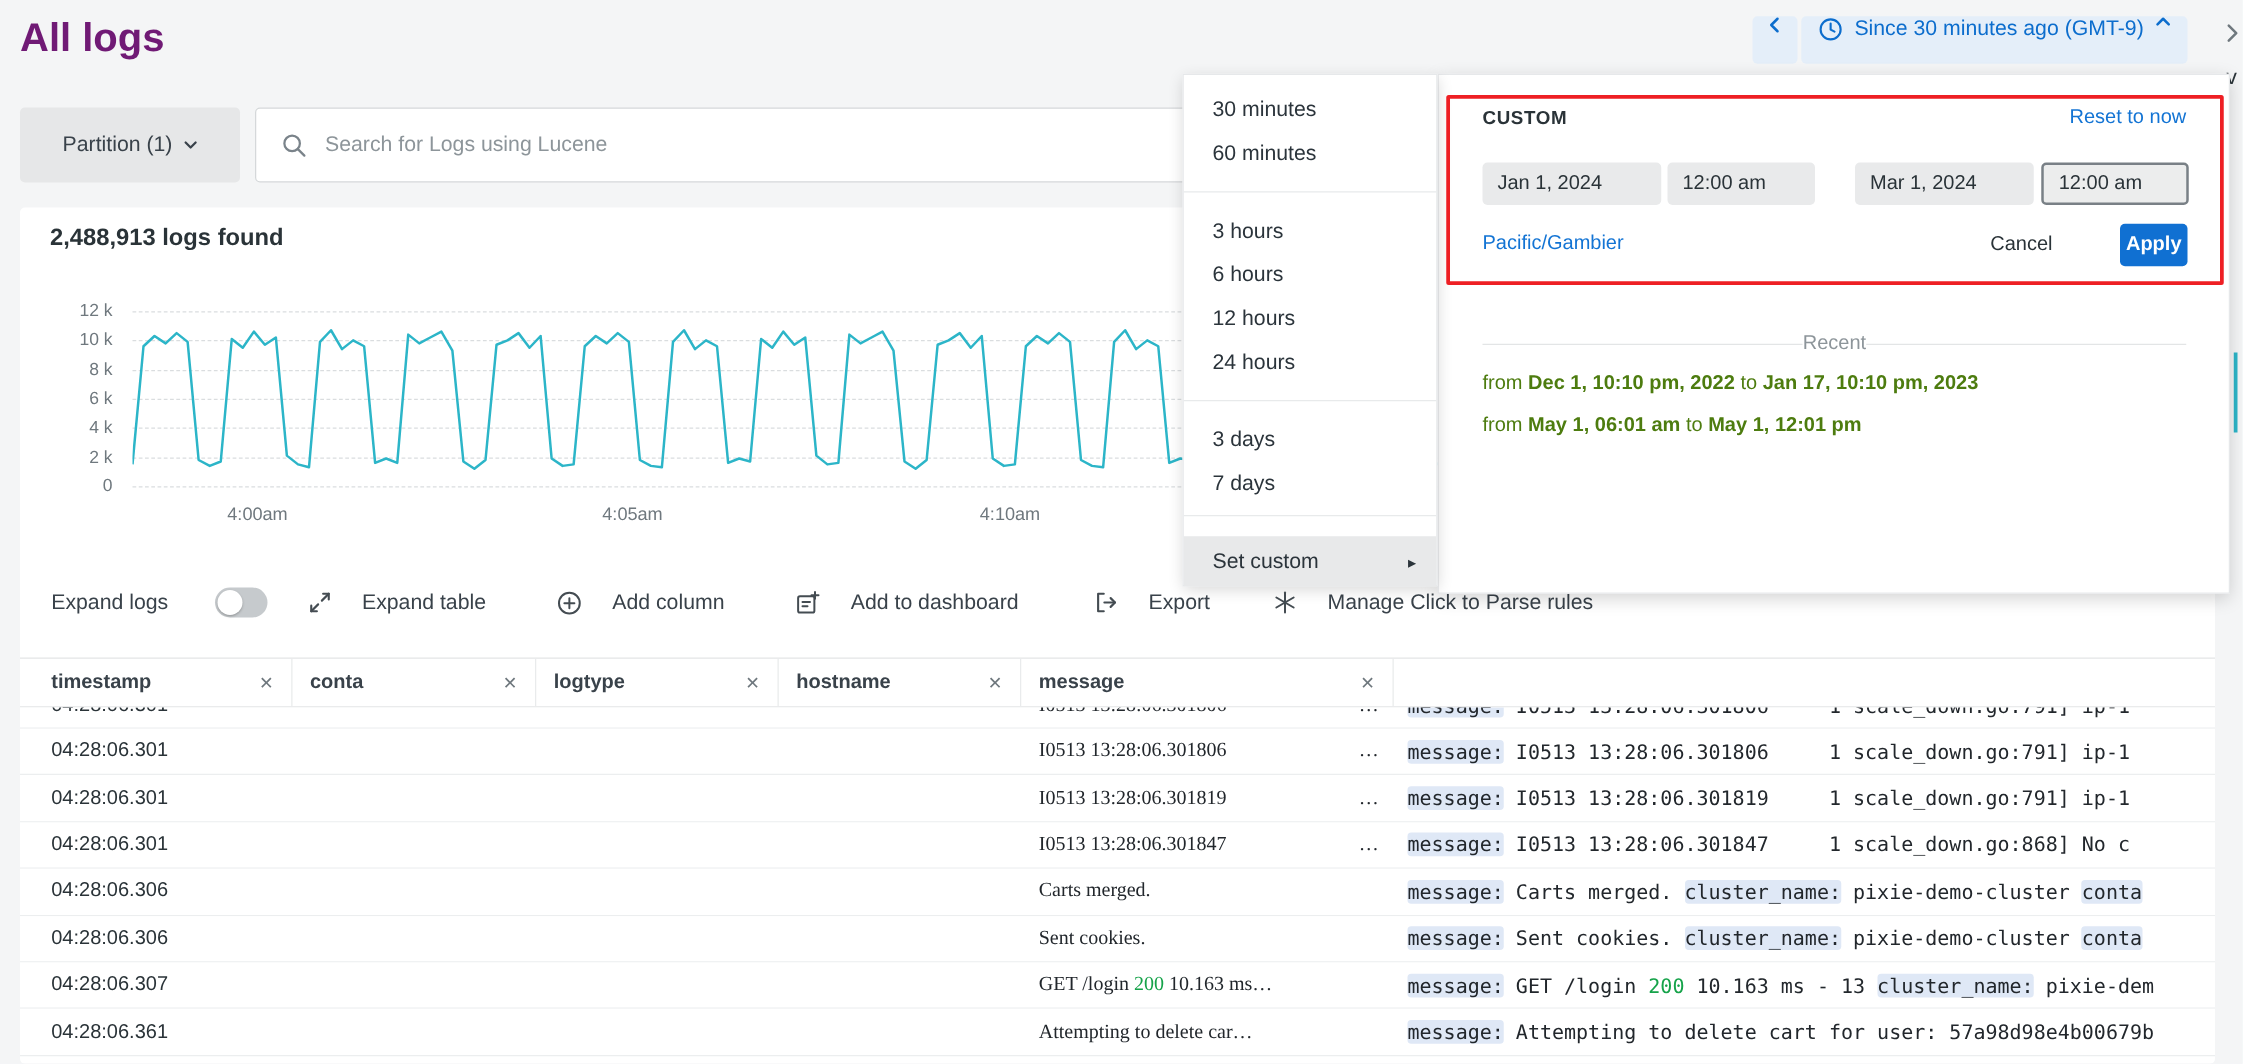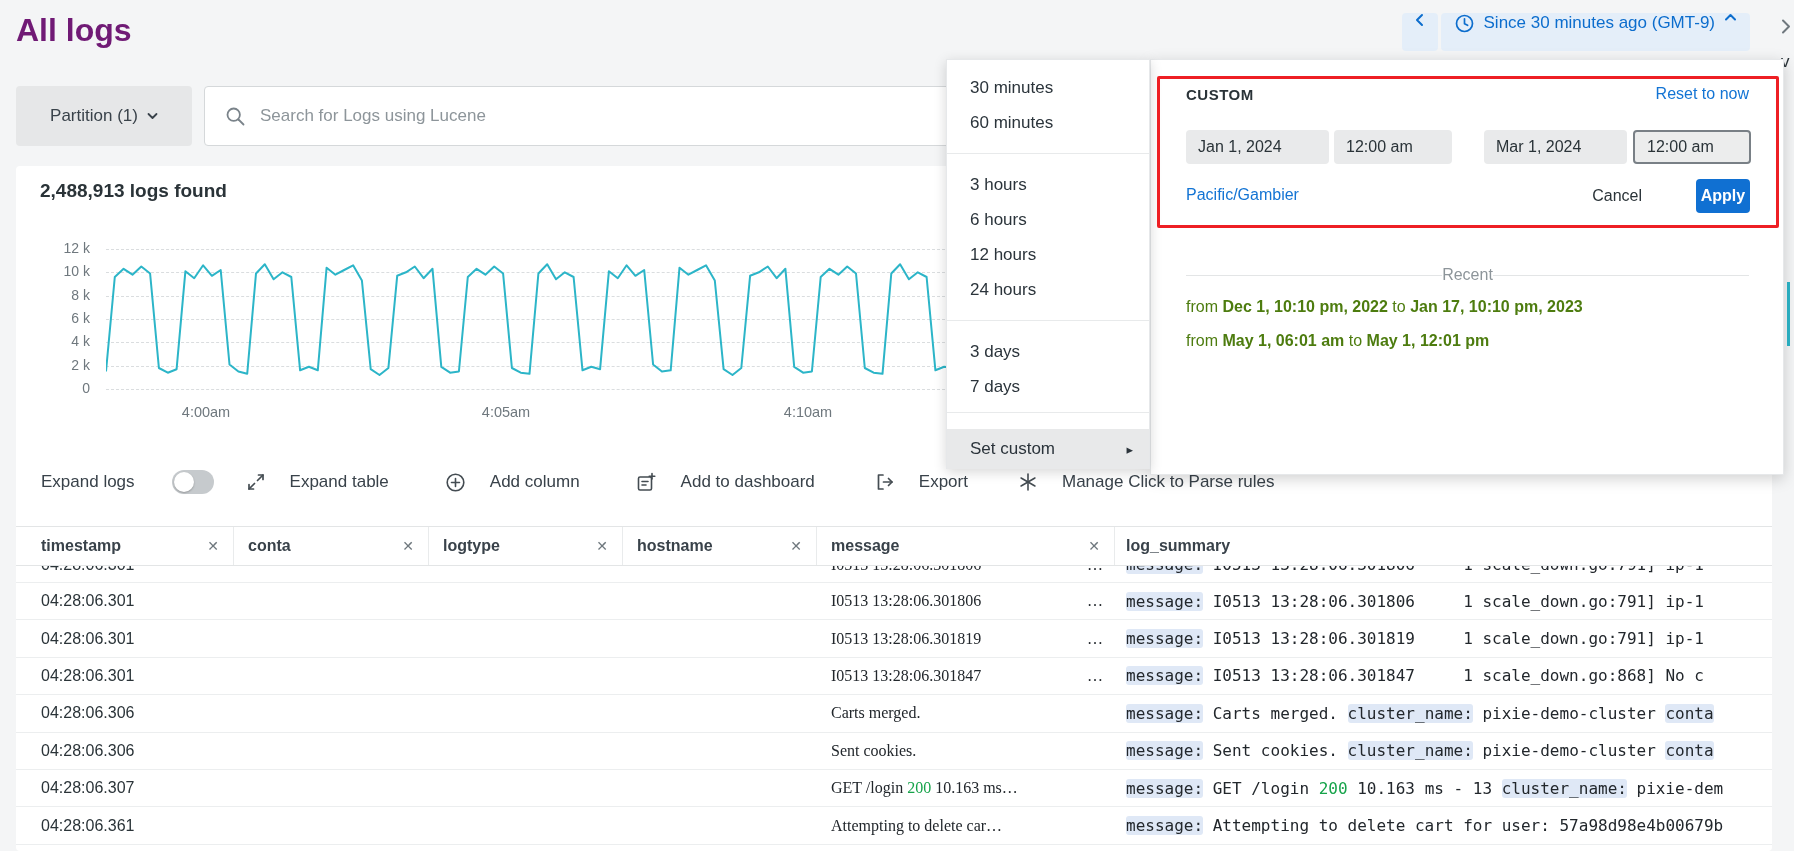--- a/index.html
+++ b/index.html
@@ -243,23 +243,20 @@
         <span class="col-close">✕</span>
       </div>
       <div class="hcell">
         <span>hostname</span>
         <span class="col-close">✕</span>
       </div>
       <div class="hcell">
         <span>message</span>
         <span class="col-close">✕</span>
       </div>
-      <div class="hcell last">
-        <span>log_summary</span>
-      </div>
     </div>
 
     <div id="table-body">
         <div class="trow partial">
           <div class="cell c-ts">04:28:06.301</div>
           <div class="cell"></div>
           <div class="cell"></div>
           <div class="cell"></div>
           <div class="cell c-msg"><span class="msg-text"><span>I0513 13:28:06.301806</span></span><span class="trunc">…</span></div>
           <div class="cell c-sum"><span class="tok-hl">message:</span><span> I0513 13:28:06.301806     1 scale_down.go:791] ip-1</span></div>

